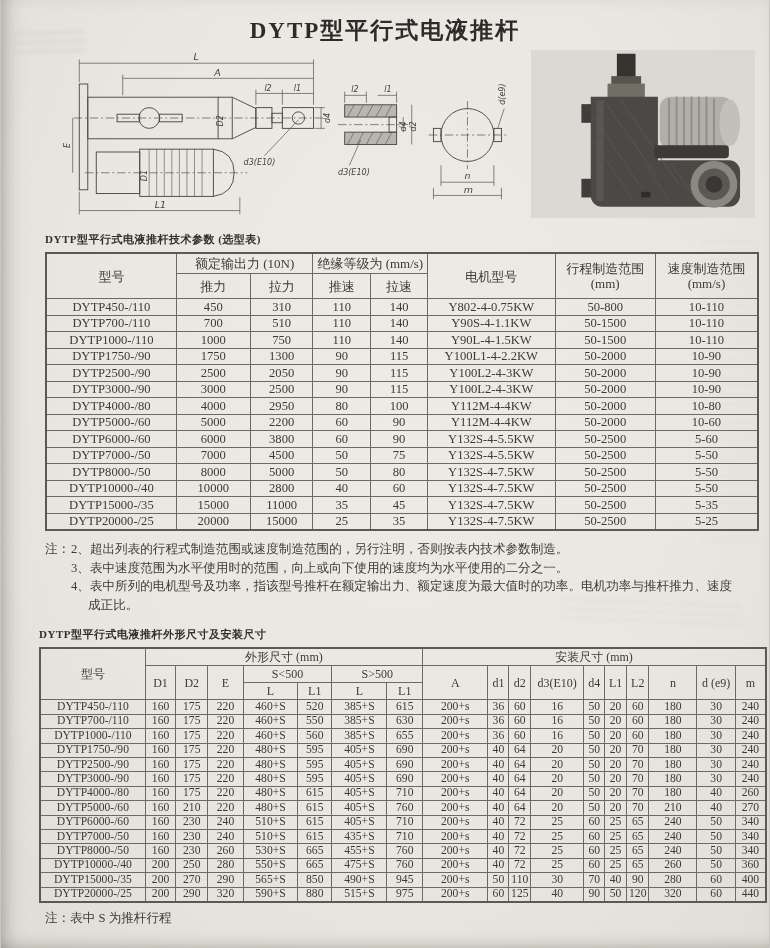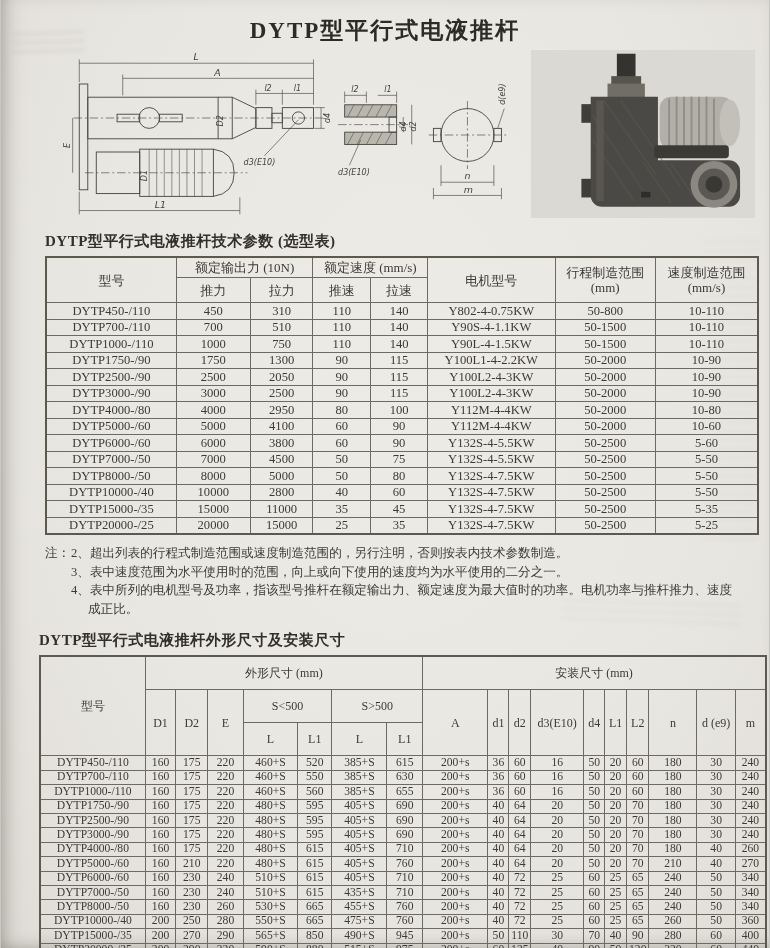--- a/index.html
+++ b/index.html
@@ -19,33 +19,33 @@
   .page-title{
     margin:14px 0 2px 0;height:34px;line-height:34px;
     text-align:center;font-size:23px;font-weight:bold;letter-spacing:2px;color:#2d2b28;
   }
   .figure-row{display:flex;align-items:flex-start;height:172px;margin:2px 8px 0 56px;}
   .drawing{width:462px;height:170px;flex:0 0 auto;}
   .photo{width:236px;height:168px;flex:0 0 auto;margin-left:6px;margin-top:0;}
   .dim-text{font-family:"DejaVu Sans","Liberation Sans",sans-serif;font-style:italic;font-size:10px;fill:#45423e;}
   .dim-text-sm{font-family:"DejaVu Sans","Liberation Sans",sans-serif;font-style:italic;font-size:8.5px;fill:#45423e;}
   .section-heading{
-    font-size:15px;font-weight:bold;color:#332f2b;letter-spacing:.5px;
+    font-size:11px;font-weight:bold;color:#332f2b;letter-spacing:.5px;
   }
   .heading-1{margin:10px 0 5px 44px;}
   .heading-2{margin:13px 0 5px 38px;}
   table{border-collapse:collapse;table-layout:fixed;background:transparent;}
   .spec-table{width:714px;margin-left:44px;border:2px solid #5d594f;}
   .dim-table{width:728px;margin-left:38px;border:2px solid #5d594f;}
   th,td{border:1px solid #6e6a61;text-align:center;vertical-align:middle;
     font-weight:normal;overflow:hidden;white-space:nowrap;color:#3d3a36;}
   .spec-table th{font-size:13px;line-height:15px;padding:2px 0;}
   .spec-table td{font-size:12.6px;line-height:14.5px;padding:.5px 0;}
   .spec-table .sub{height:22px;padding:1px 0;margin-left:10px;}
-  .dim-table th{font-size:12px;line-height:14px;padding:9px 0;}
+  .dim-table th{font-size:12px;line-height:14px;padding:1px 0;}
   .dim-table td{font-size:11.6px;line-height:12.4px;padding:.5px 0;}
   .two-line div{line-height:15px;}
   .notes{position:relative;margin:9px 0 0 0;padding-left:70px;padding-right:30px;
     font-size:12.6px;line-height:18.6px;color:#3d3a36;}
   .notes-label{position:absolute;left:44px;top:0;}
   .note-item{padding-left:17px;text-indent:-17px;}
   .dim-note{margin:7px 0 0 44px;font-size:12.6px;color:#3d3a36;}
 </style>
 </head>
 <body>
@@ -221,21 +221,21 @@
       <col style="width:8.1%">
         <col style="width:8.0%">
         <col style="width:17.9%">
       <col style="width:14.1%">
         <col style="width:14.4%">
     </colgroup>
     <thead>
       <tr>
         <th rowspan="2">型号</th>
         <th colspan="2">额定输出力 (10N)</th>
-        <th colspan="2">额定速度 (mm/s)</th>
+        <th colspan="2">绝缘等级为 (mm/s)</th>
         <th rowspan="2">电机型号</th>
         <th rowspan="2" class="two-line">
           <div>行程制造范围</div>
           <div>(mm)</div>
         </th>
         <th rowspan="2" class="two-line">
           <div>速度制造范围</div>
           <div>(mm/s)</div>
         </th>
       </tr>
@@ -313,21 +313,21 @@
           <td>2950</td>
           <td>80</td>
           <td>100</td>
           <td>Y112M-4-4KW</td>
           <td>50-2000</td>
           <td>10-80</td>
         </tr>
         <tr>
           <td>DYTP5000-/60</td>
           <td>5000</td>
-          <td>4100</td>
+          <td>2200</td>
           <td>60</td>
           <td>90</td>
           <td>Y112M-4-4KW</td>
           <td>50-2000</td>
           <td>10-60</td>
         </tr>
         <tr>
           <td>DYTP6000-/60</td>
           <td>6000</td>
           <td>3800</td>

